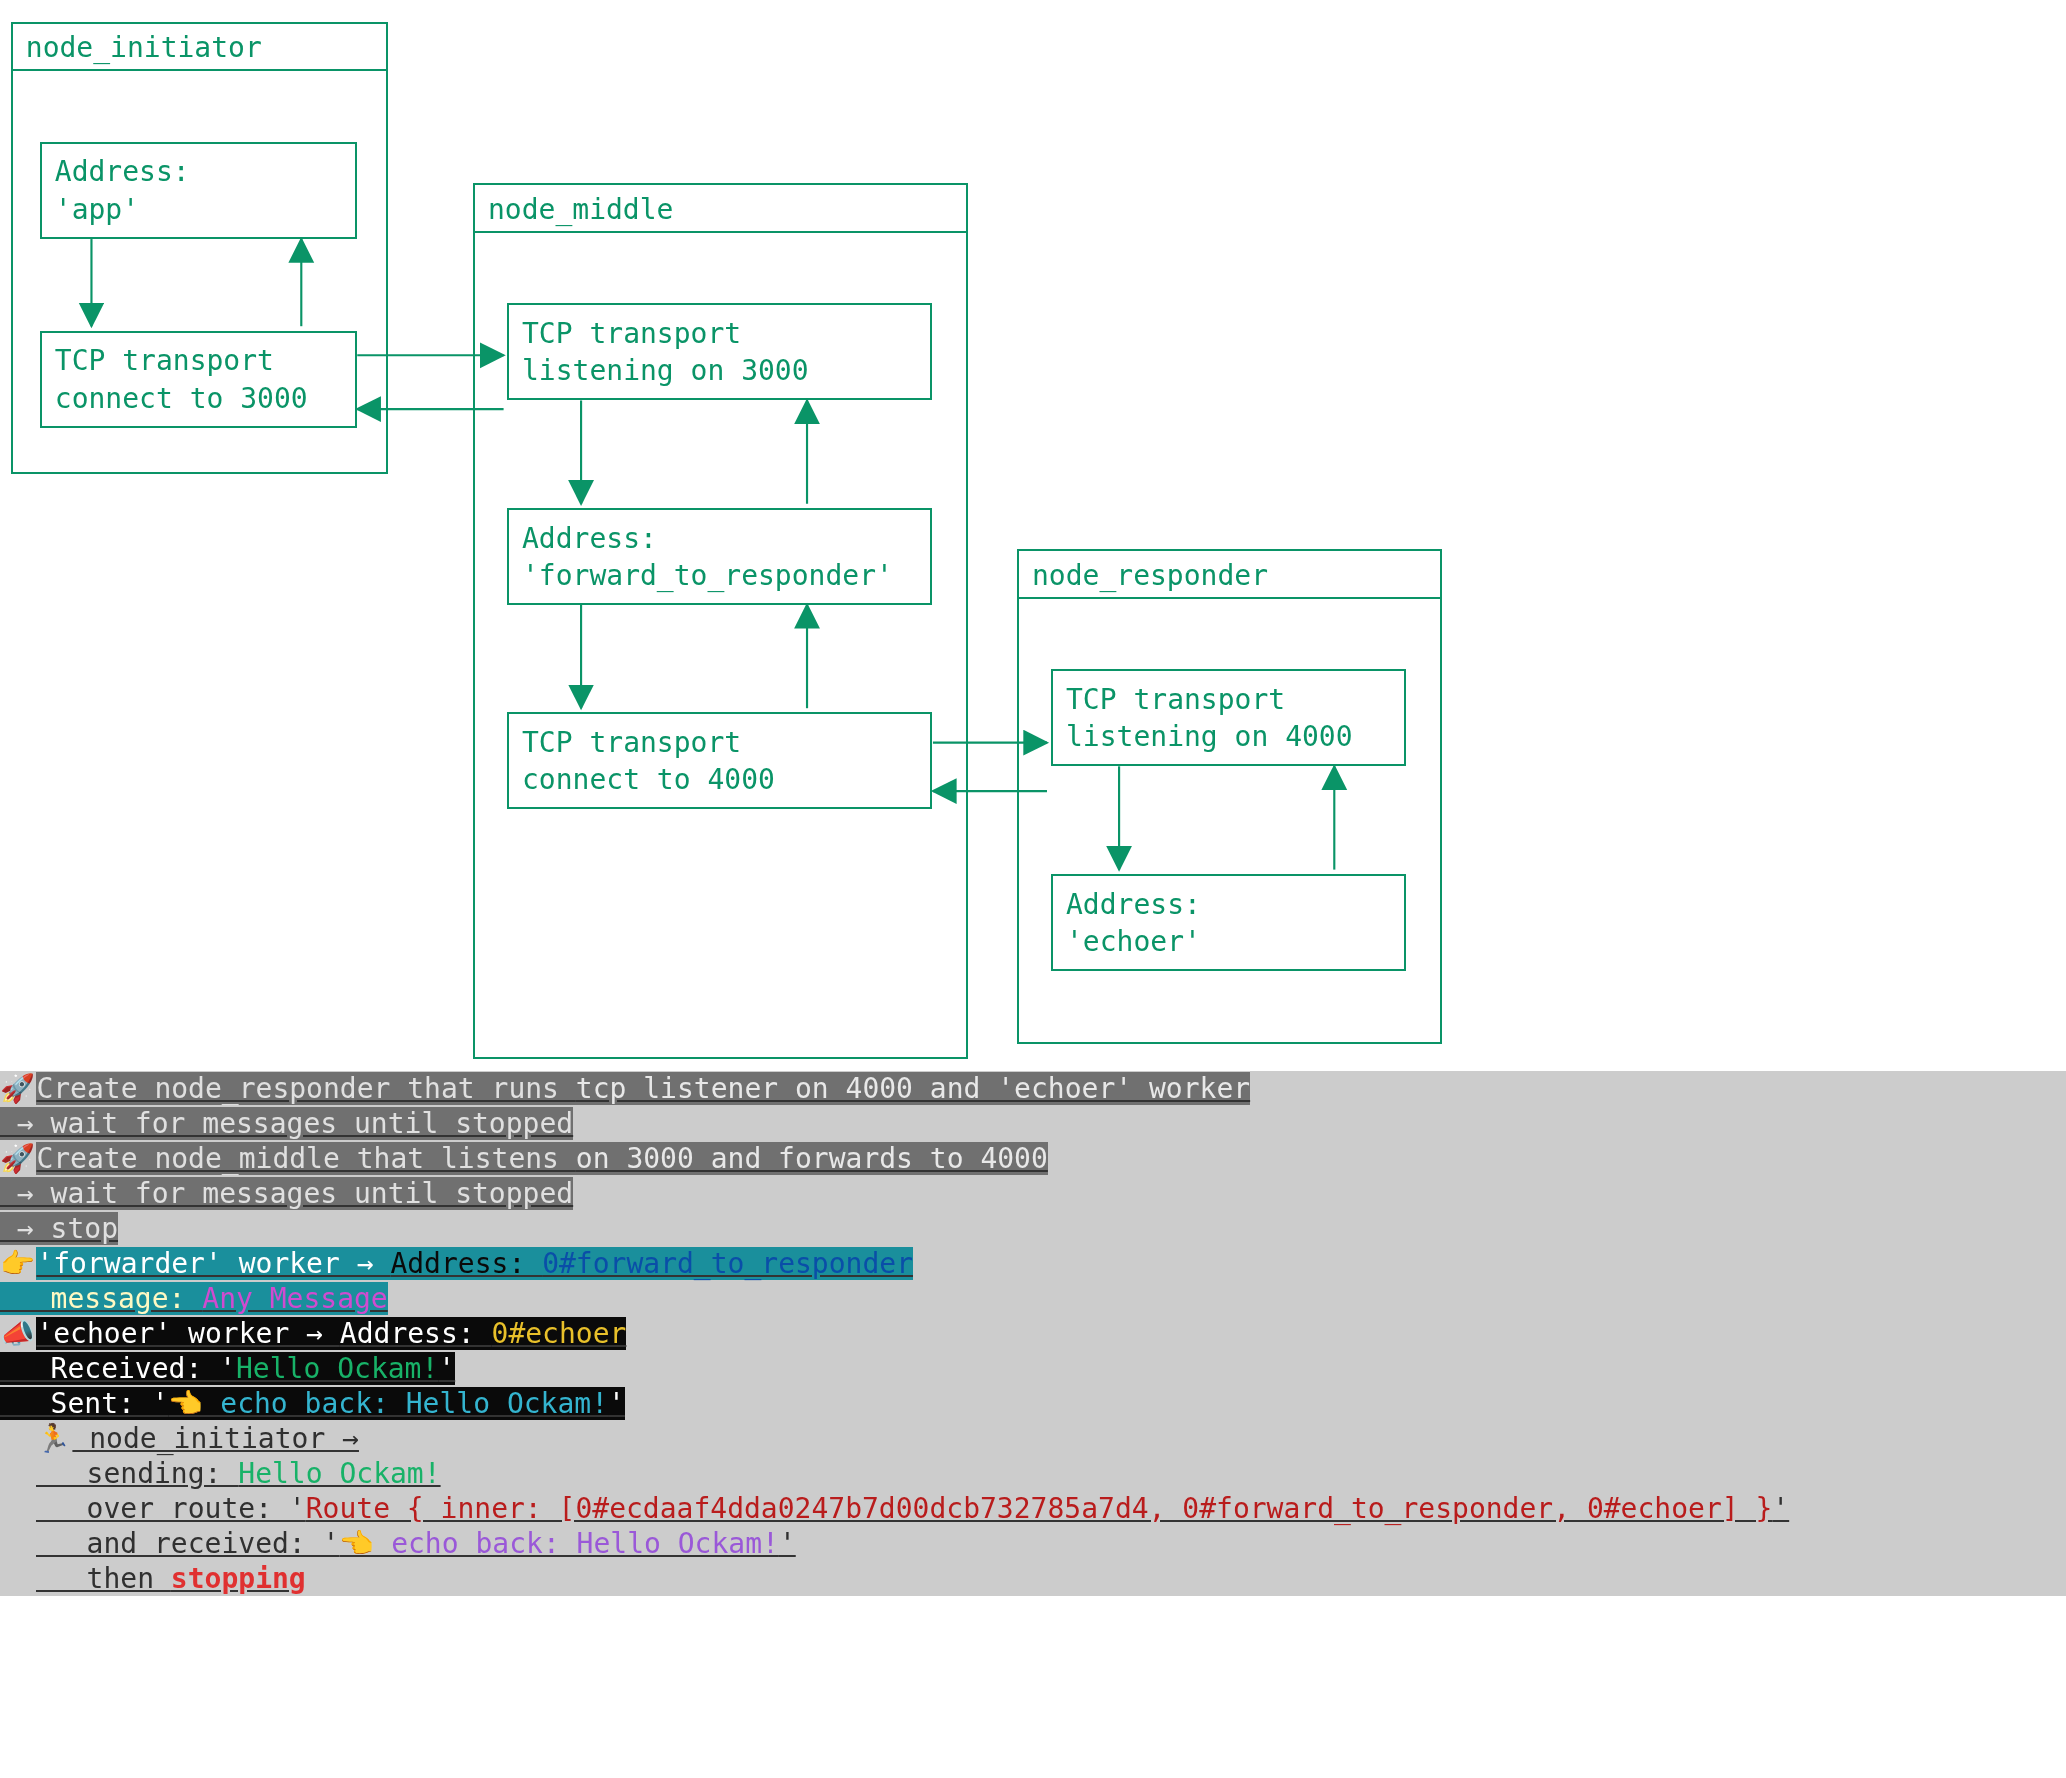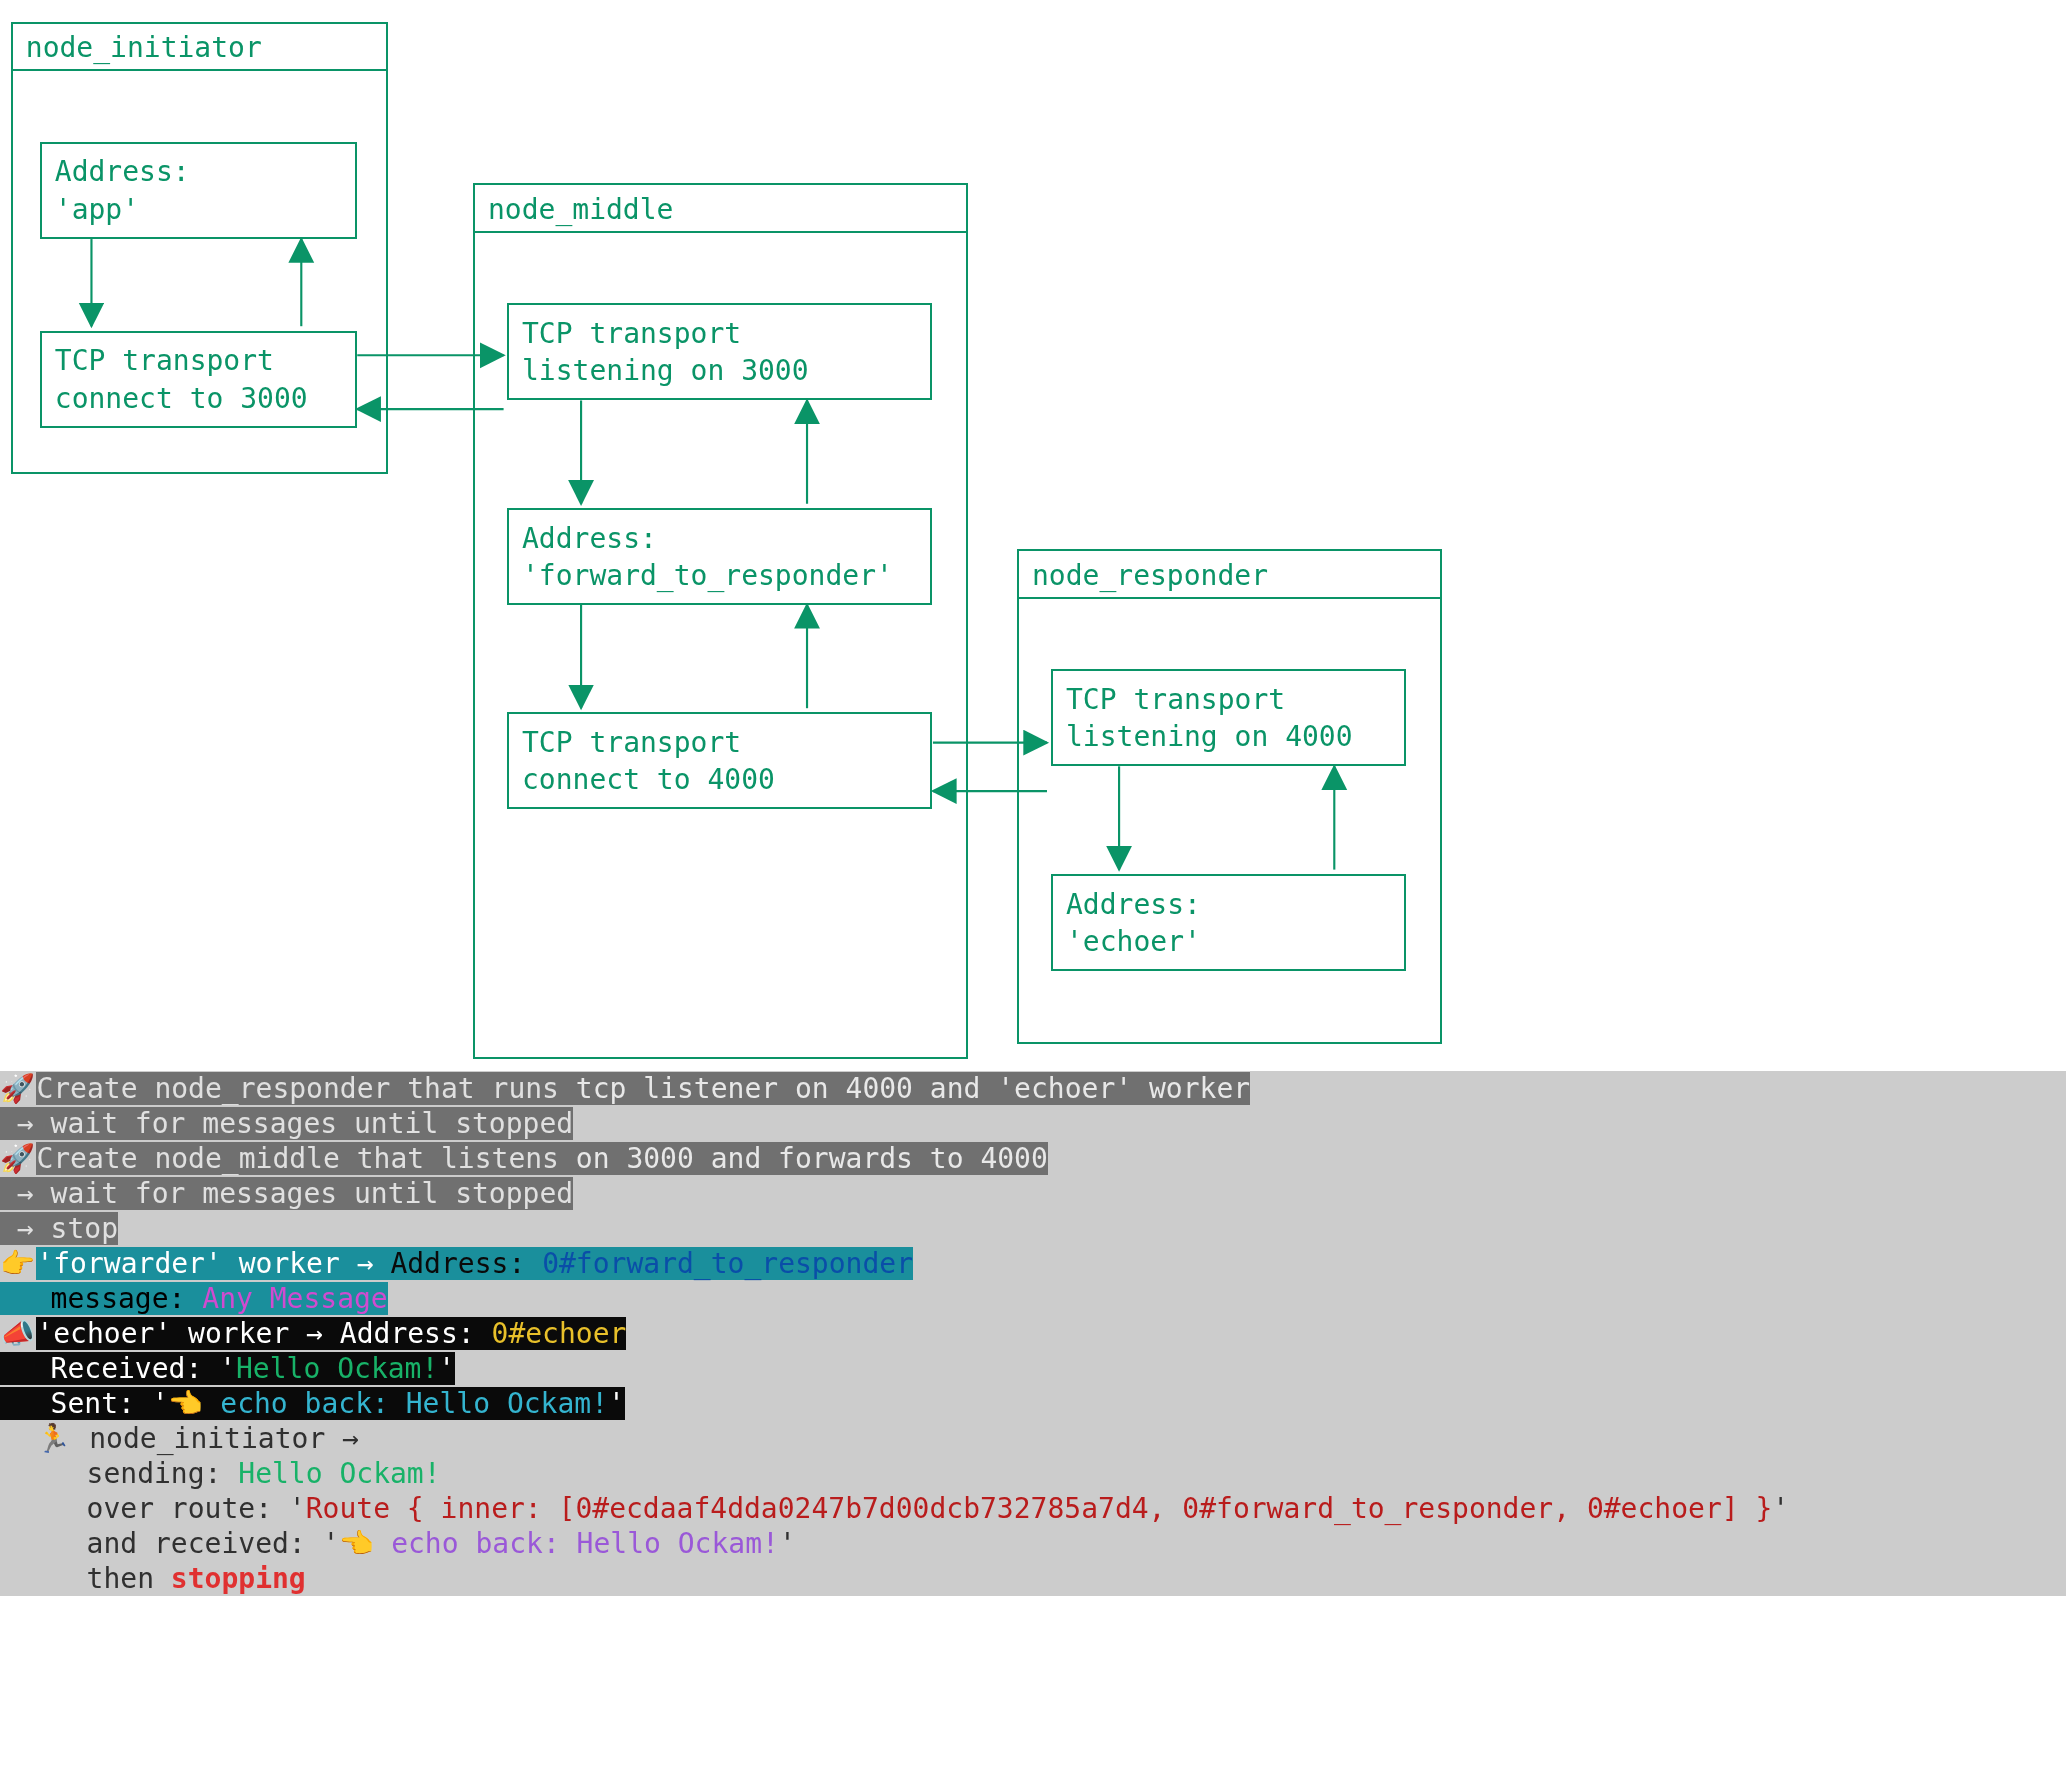--- a/index.html
+++ b/index.html
@@ -41,20 +41,21 @@
     width: 2066px;
     height: 1071px;
     pointer-events: none;
   }
   .term-area {
     width: 2066px;
     background: #cccccc;
     font-size: 28px;
     line-height: 1.25;
     padding: 0;
+    text-decoration: underline;
   }
   .term-line {
     white-space: pre;
   }
   .emoji { display: inline-block; width: 1.3em; }
   .on-dark { background: #707070; color: #e0e0e0; }
   .on-teal { background: #1a8f9c; color: #ffffff; }
   .on-black { background: #0a0a0a; color: #ffffff; }
   .on-gray { background: #cccccc; color: #303030; padding-left: 36px; }
   .tx-green { color: #18b268; }
@@ -129,21 +130,21 @@
 </div>
 
 <div class="term-area">
   <div class="term-line"><span class="emoji">🚀</span><span class="on-dark"><span>Create node_responder that runs </span><span class="tx-whiteish">tcp listener on 4000 and 'echoer' worker</span></span></div>
   <div class="term-line"><span class="on-dark"> → wait for messages until stopped</span></div>
   <div class="term-line"><span class="emoji">🚀</span><span class="on-dark"><span>Create node_middle that listens </span><span class="tx-whiteish">on 3000 and forwards to 4000</span></span></div>
   <div class="term-line"><span class="on-dark"> → wait for messages until stopped</span></div>
   <div class="term-line"><span class="on-dark"> → stop</span></div>
 
   <div class="term-line"><span class="emoji">👉</span><span class="on-teal"><span class="tx-white">'forwarder' worker → </span><span style="color:#0a0a0a;">Address: </span><span style="color:#0a4ea8;">0#forward_to_responder</span></span></div>
-  <div class="term-line"><span class="on-teal"><span style="color:#000000;">   message: </span><span class="tx-magenta">Any Message</span></span></div>
+  <div class="term-line"><span class="on-teal"><span style="color:#fef9c3;">   message: </span><span class="tx-magenta">Any Message</span></span></div>
 
   <div class="term-line"><span class="emoji">📣</span><span class="on-black"><span class="tx-white">'echoer' worker → </span><span class="tx-white">Address: </span><span class="tx-yellow">0#echoer</span></span></div>
   <div class="term-line"><span class="on-black"><span class="tx-white">   Received: '</span><span class="tx-green">Hello Ockam!</span><span class="tx-white">'</span></span></div>
   <div class="term-line"><span class="on-black"><span class="tx-white">   Sent: '</span><span class="tx-cyan">👈 echo back: Hello Ockam!</span><span class="tx-white">'</span></span></div>
 
   <div class="term-line on-gray"><span class="emoji">🏃</span><span> node_initiator →</span></div>
   <div class="term-line on-gray"><span>   sending: </span><span class="tx-green">Hello Ockam!</span></div>
   <div class="term-line on-gray"><span>   over route: '</span><span style="color:#b91c1c;">Route { inner: [0#ecdaaf4dda0247b7d00dcb732785a7d4, 0#forward_to_responder, 0#echoer] }</span><span>'</span></div>
   <div class="term-line on-gray"><span>   and received: '</span><span class="tx-purple">👈 echo back: Hello Ockam!</span><span>'</span></div>
   <div class="term-line on-gray"><span>   then </span><span class="tx-red">stopping</span></div>

